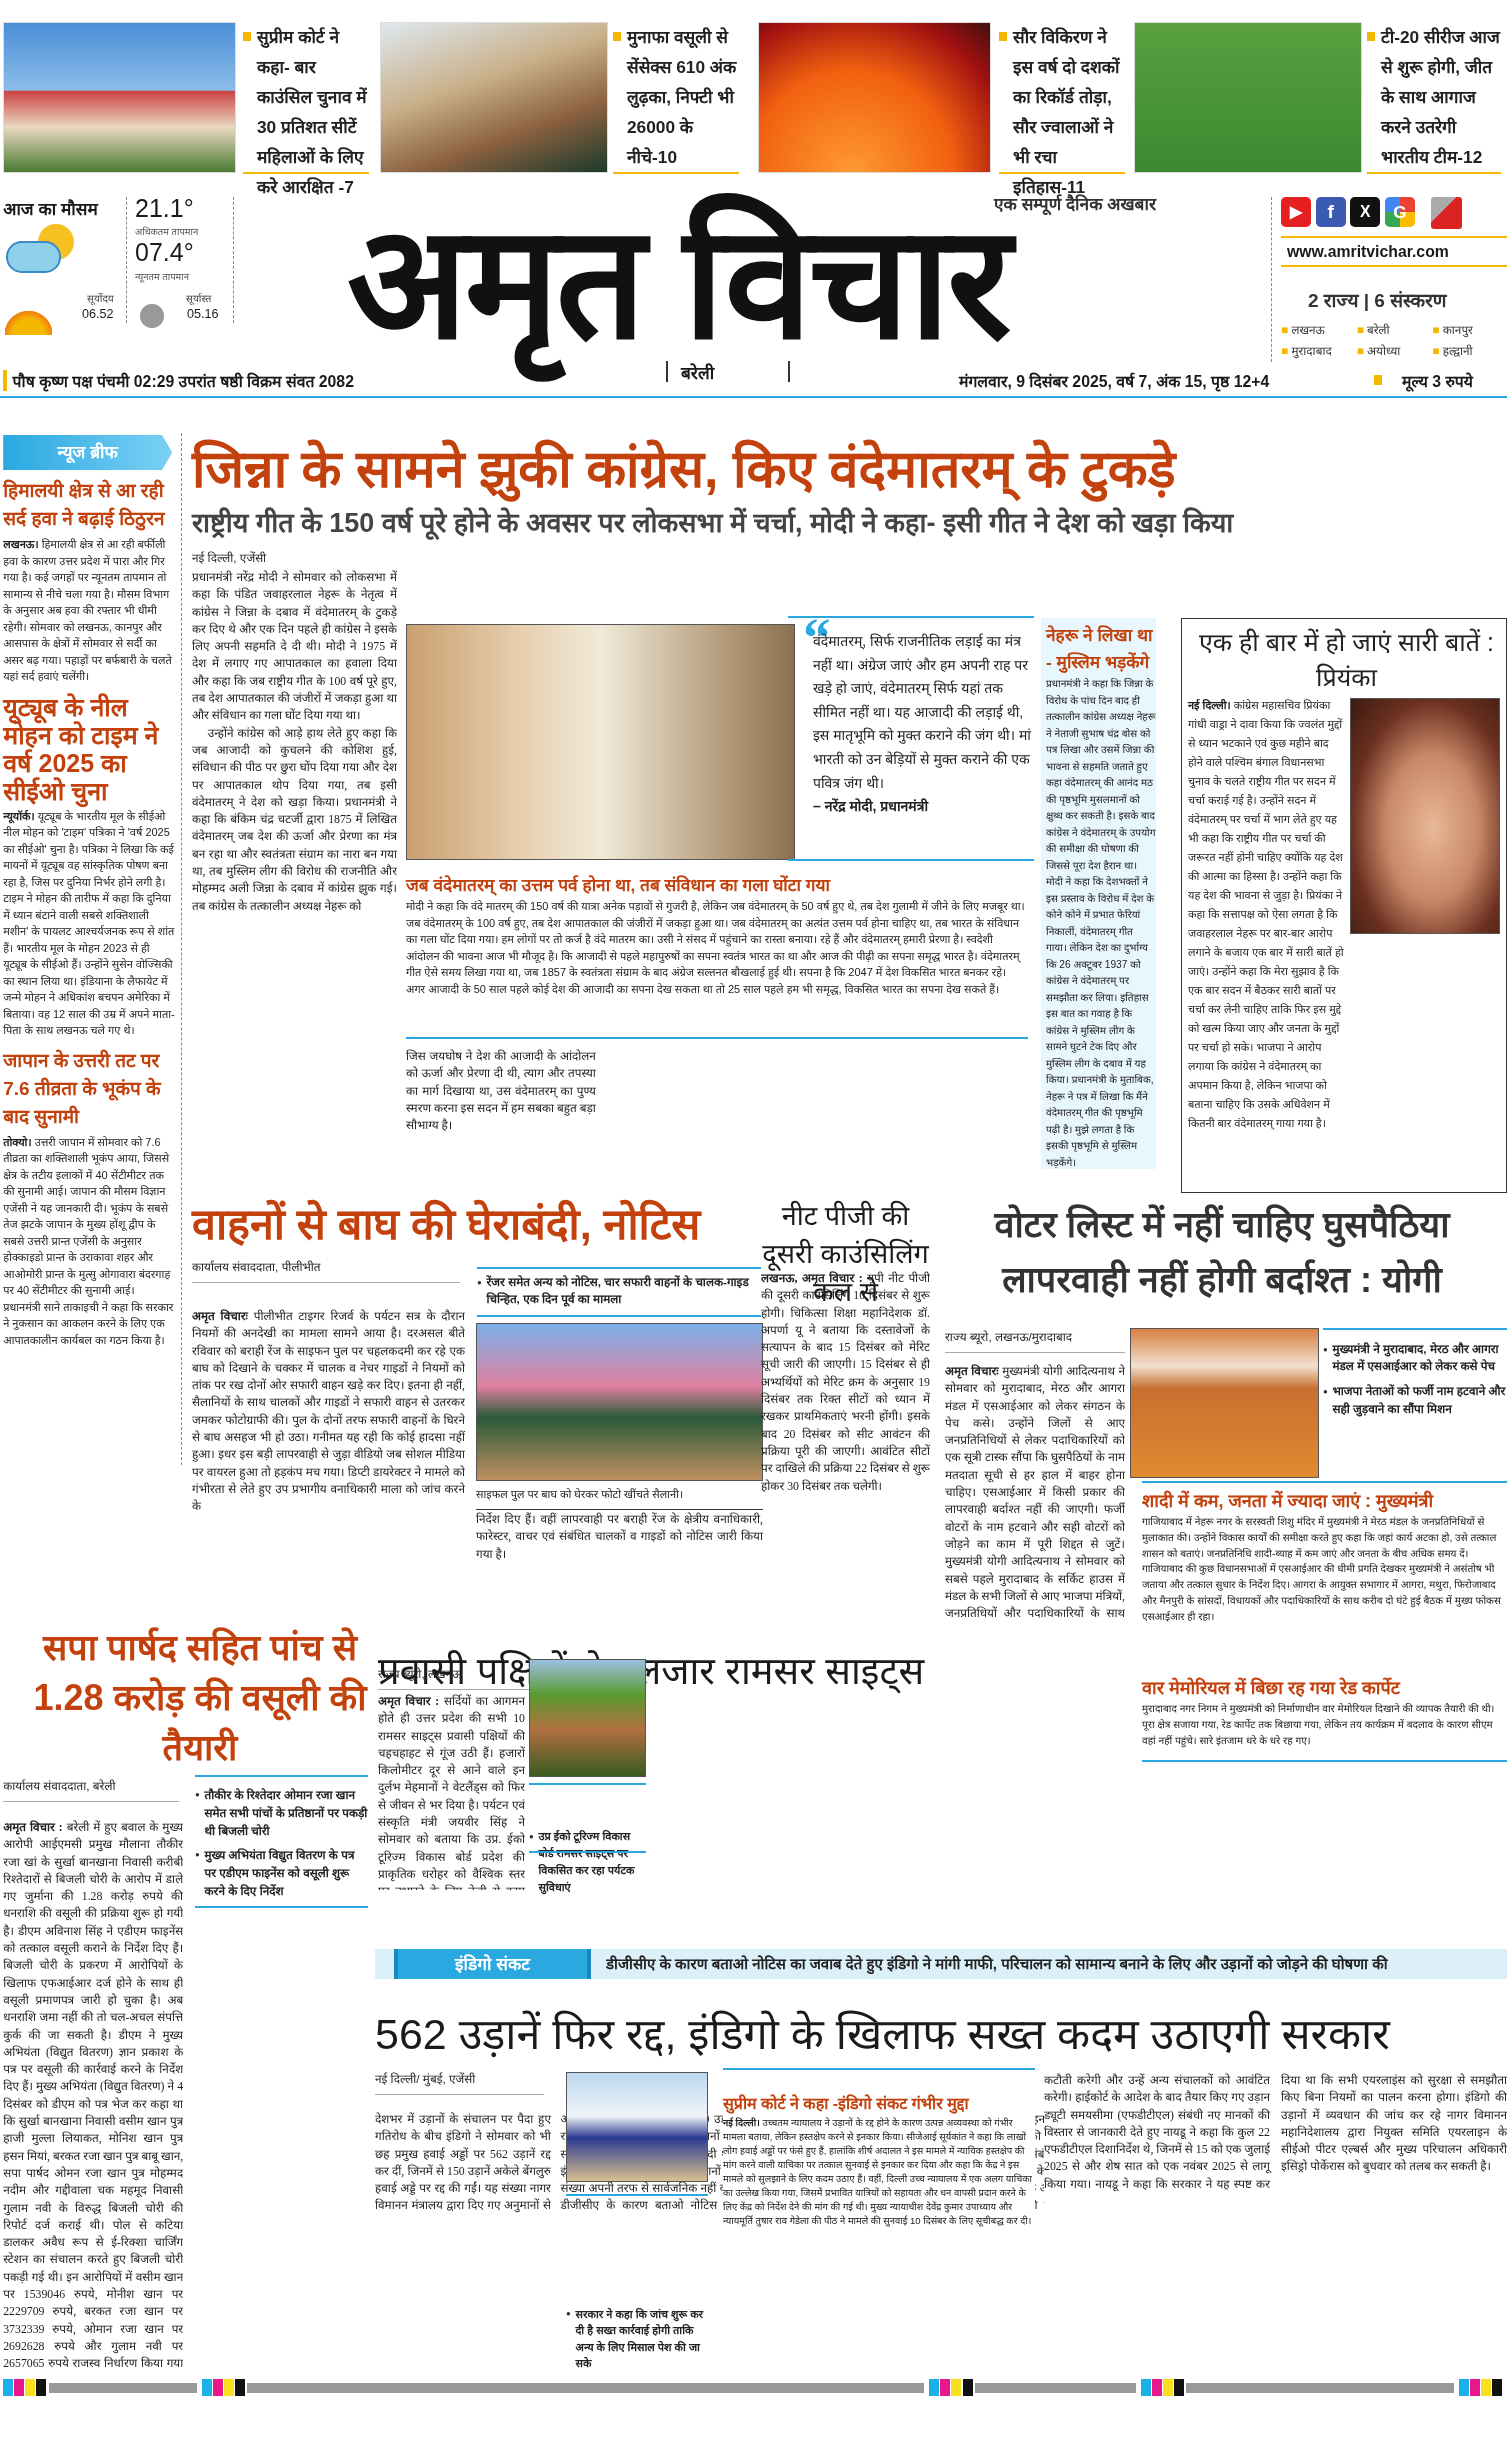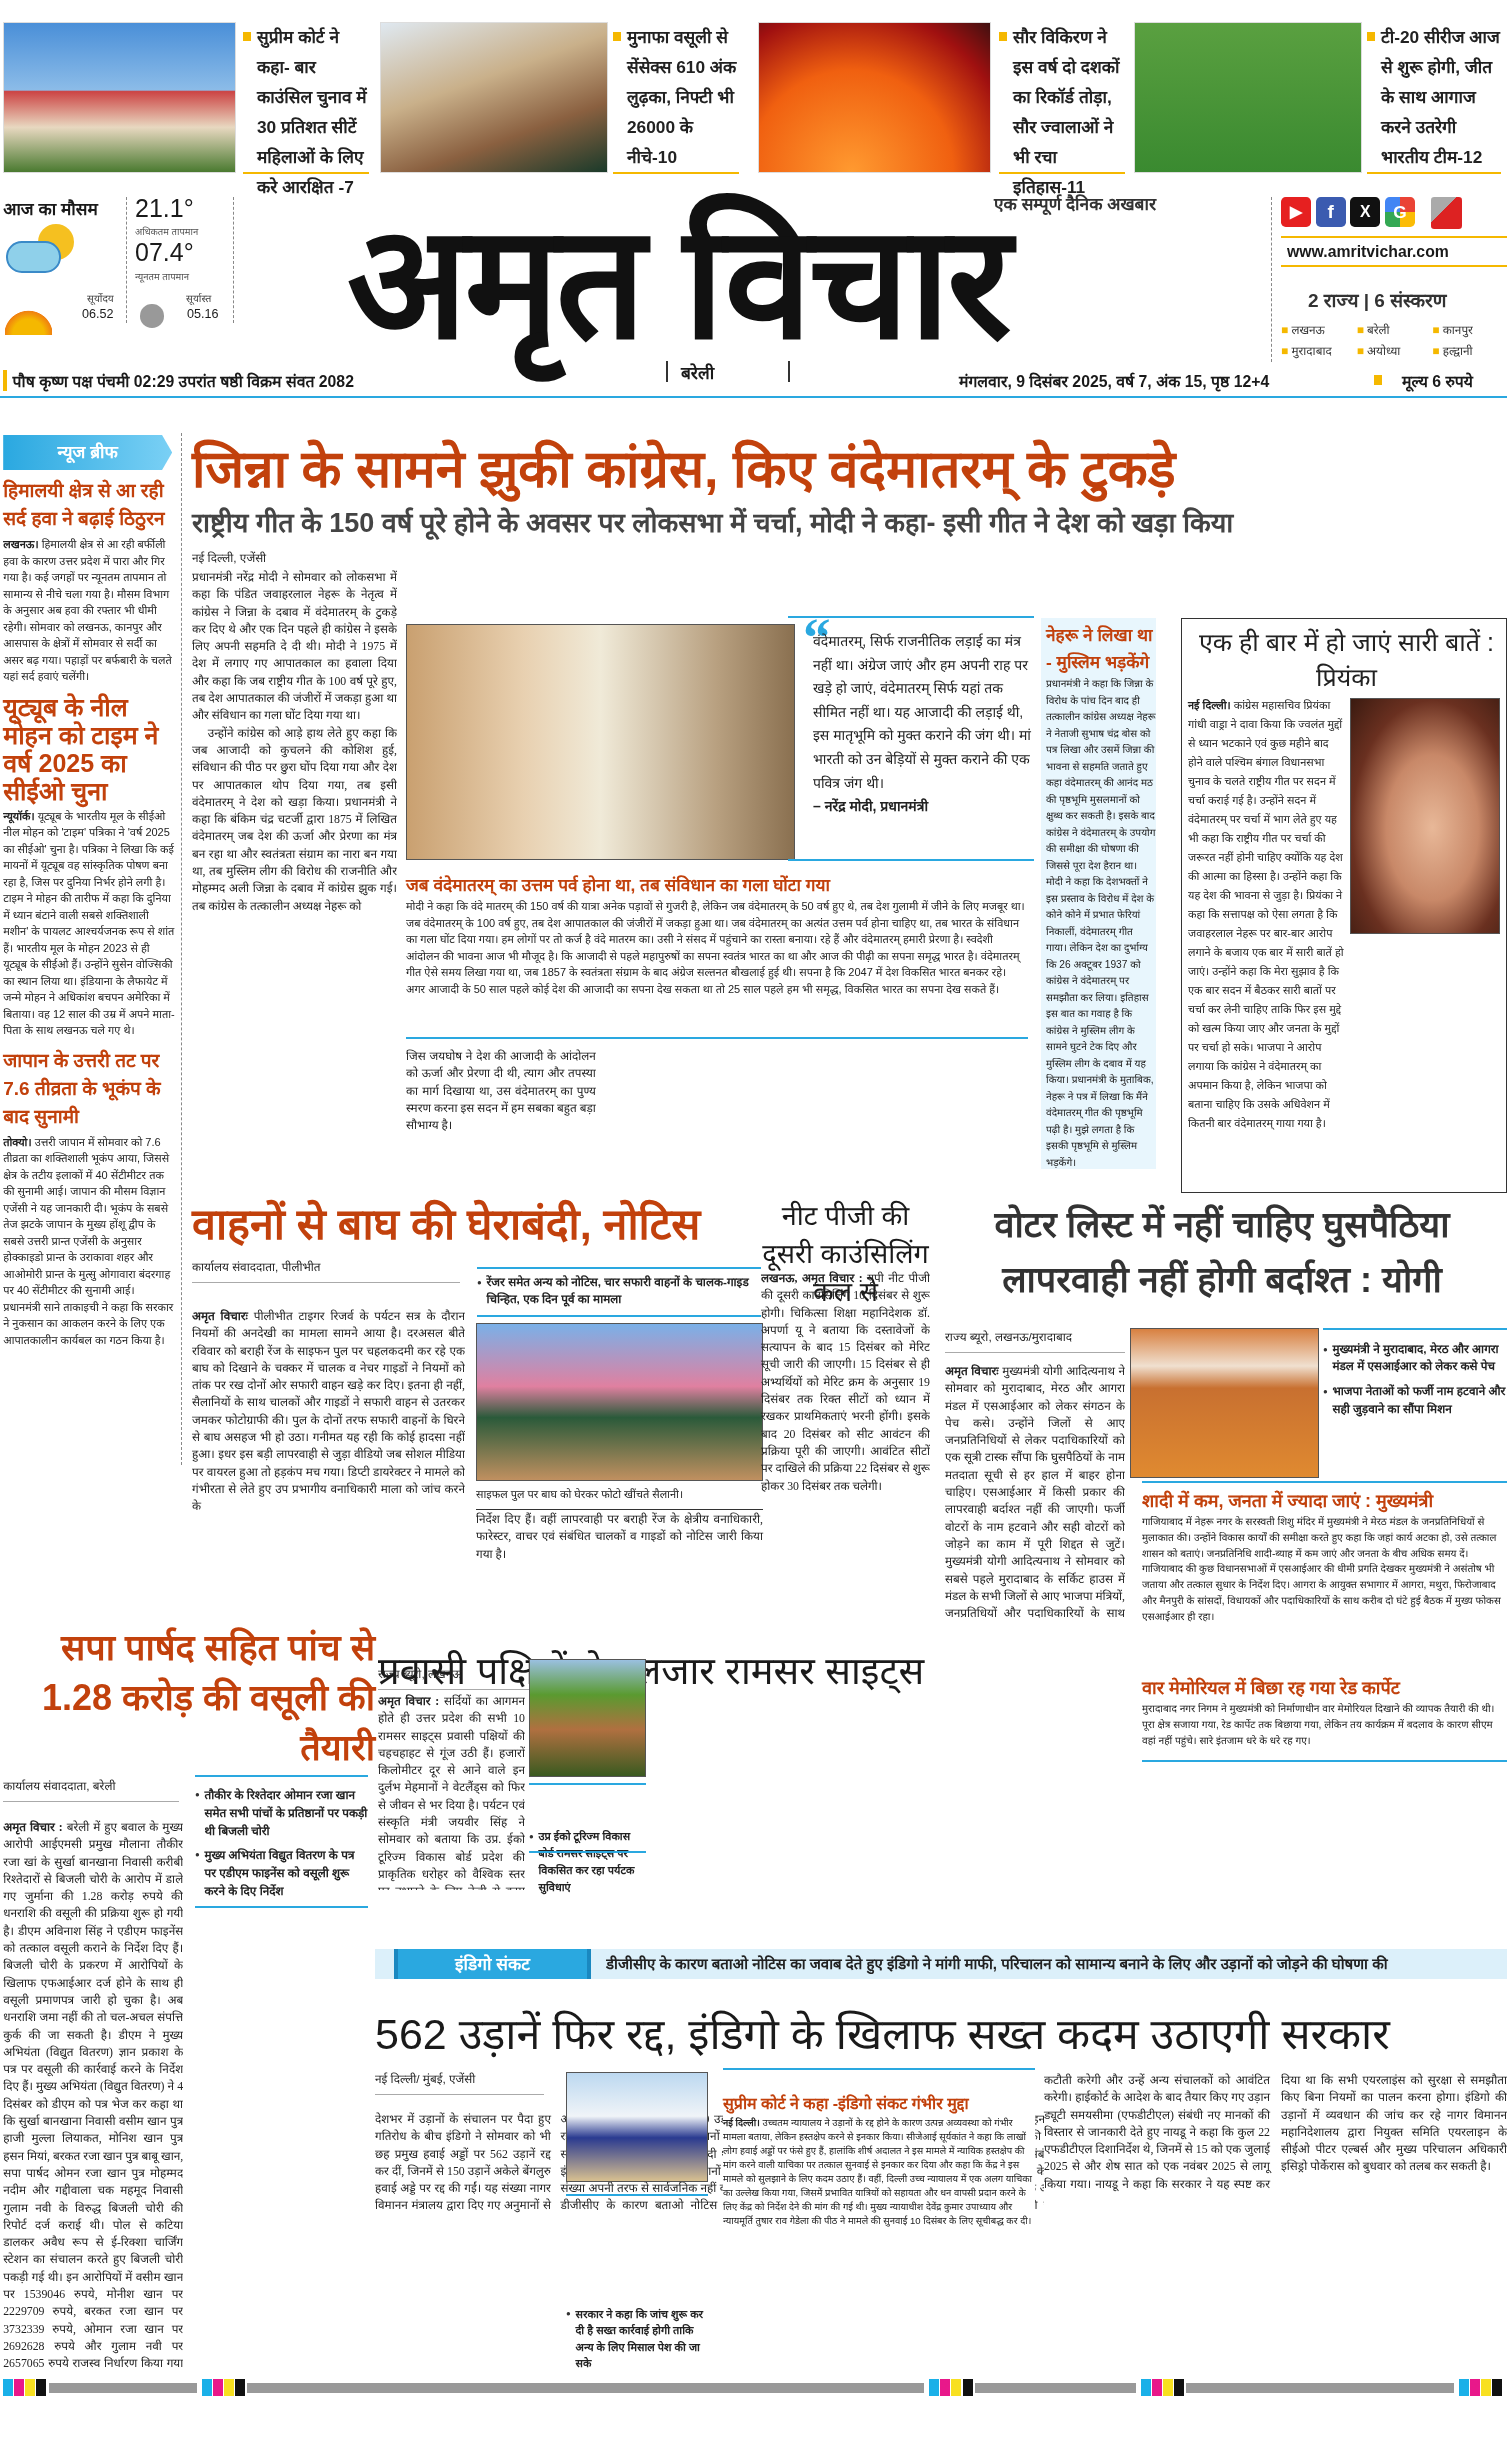--- a/index.html
+++ b/index.html
@@ -91,21 +91,21 @@
   <span><span style="color:#f5b800">■ </span><span>कानपुर</span></span>
   <span><span style="color:#f5b800">■ </span><span>मुरादाबाद</span></span>
   <span><span style="color:#f5b800">■ </span><span>अयोध्या</span></span>
   <span><span style="color:#f5b800">■ </span><span>हल्द्वानी</span></span>
 </div>
 
 <div class="abs" style="left:3.2px;top:370px;width:3.9px;height:20.5px;background:#f5b800"></div>
 <div class="abs" style="left:12.6px;top:370px;font:bold 15.8px 'Liberation Sans',sans-serif">पौष कृष्ण पक्ष पंचमी 02:29 उपरांत षष्ठी विक्रम संवत 2082</div>
 <div class="abs" style="left:959px;top:370px;font:bold 15.8px 'Liberation Sans',sans-serif">मंगलवार, 9 दिसंबर 2025, वर्ष 7, अंक 15, पृष्ठ 12+4</div>
 <div class="abs" style="left:1374px;top:375px;width:7.9px;height:9.5px;background:#f5b800"></div>
-<div class="abs" style="left:1402px;top:370px;font:bold 15.8px 'Liberation Sans',sans-serif">मूल्य 6 रुपये</div>
+<div class="abs" style="left:1402px;top:370px;font:bold 15.8px 'Liberation Sans',sans-serif">मूल्य 3 रुपये</div>
 <div class="blue-rule" style="left:0;top:396px;width:1508px"></div>
 
 <div class="abs" style="left:3.2px;top:435px;width:169px;height:35px;background:linear-gradient(90deg,#2aa8e0,#7ad0f5);clip-path:polygon(0 0,94% 0,100% 50%,94% 100%,0 100%);color:#fff;font:bold 17.3px/35px 'Liberation Sans',sans-serif;text-align:center">न्यूज ब्रीफ</div>
 <div class="dash-v" style="left:181px;top:433px;height:1032px"></div>
 <div class="abs" style="left:3.2px;top:477px;width:172px">
   <div>
     <div class="h1" style="font-size:19px;line-height:28px">हिमालयी क्षेत्र से आ रही सर्द हवा ने बढ़ाई ठिठुरन</div>
     <div class="small-txt" style="margin-top:3.2px"><b>लखनऊ।</b> <span>हिमालयी क्षेत्र से आ रही बर्फीली हवा के कारण उत्तर प्रदेश में पारा और गिर गया है। कई जगहों पर न्यूनतम तापमान तो सामान्य से नीचे चला गया है। मौसम विभाग के अनुसार अब हवा की रफ्तार भी धीमी रहेगी। सोमवार को लखनऊ, कानपुर और आसपास के क्षेत्रों में सोमवार से सर्दी का असर बढ़ गया। पहाड़ों पर बर्फबारी के चलते यहां सर्द हवाएं चलेंगी।</span></div>
   </div>
   <div style="margin-top:7.9px">
@@ -191,21 +191,21 @@
 <div class="abs" style="left:1142px;top:1489px;width:365px">
   <div class="h1" style="font-size:18px;line-height:25px">शादी में कम, जनता में ज्यादा जाएं : मुख्यमंत्री</div>
   <div class="small-txt" style="font-size:10.2px;line-height:15.8px">गाजियाबाद में नेहरू नगर के सरस्वती शिशु मंदिर में मुख्यमंत्री ने मेरठ मंडल के जनप्रतिनिधियों से मुलाकात की। उन्होंने विकास कार्यों की समीक्षा करते हुए कहा कि जहां कार्य अटका हो, उसे तत्काल शासन को बताएं। जनप्रतिनिधि शादी-ब्याह में कम जाएं और जनता के बीच अधिक समय दें। गाजियाबाद की कुछ विधानसभाओं में एसआईआर की धीमी प्रगति देखकर मुख्यमंत्री ने असंतोष भी जताया और तत्काल सुधार के निर्देश दिए। आगरा के आयुक्त सभागार में आगरा, मथुरा, फिरोजाबाद और मैनपुरी के सांसदों, विधायकों और पदाधिकारियों के साथ करीब दो घंटे हुई बैठक में मुख्य फोकस एसआईआर ही रहा।</div>
 </div>
 <div class="abs" style="left:1142px;top:1676px;width:365px">
   <div class="h1" style="font-size:18px;line-height:25px">वार मेमोरियल में बिछा रह गया रेड कार्पेट</div>
   <div class="small-txt" style="font-size:10.2px;line-height:15.8px">मुरादाबाद नगर निगम ने मुख्यमंत्री को निर्माणाधीन वार मेमोरियल दिखाने की व्यापक तैयारी की थी। पूरा क्षेत्र सजाया गया, रेड कार्पेट तक बिछाया गया, लेकिन तय कार्यक्रम में बदलाव के कारण सीएम वहां नहीं पहुंचे। सारे इंतजाम धरे के धरे रह गए।</div>
 </div>
 <div class="blue-rule" style="left:1142px;top:1760px;width:365px"></div>
 
-<div class="abs h1" style="left:5px;top:1623px;width:370px;font-size:36px;line-height:50px;text-align:right">सपा पार्षद सहित पांच से 1.28 करोड़ की वसूली की तैयारी</div>
+<div class="abs h1" style="left:15px;top:1623px;width:370px;font-size:36px;line-height:50px;text-align:center">सपा पार्षद सहित पांच से 1.28 करोड़ की वसूली की तैयारी</div>
 <div class="abs byline" style="left:3.2px;top:1779px;width:176px">कार्यालय संवाददाता, बरेली</div>
 <div class="blue-rule" style="left:195px;top:1775px;width:173px"></div>
 <div class="abs" style="left:195px;top:1786px;width:173px">
   <div class="bullet" style="font-size:11.8px;line-height:18px;margin-bottom:6.3px">तौकीर के रिश्तेदार ओमान रजा खान समेत सभी पांचों के प्रतिष्ठानों पर पकड़ी थी बिजली चोरी</div>
   <div class="bullet" style="font-size:11.8px;line-height:18px">मुख्य अभियंता विद्युत वितरण के पत्र पर एडीएम फाइनेंस को वसूली शुरू करने के दिए निर्देश</div>
 </div>
 <div class="blue-rule" style="left:195px;top:1906px;width:173px"></div>
 <div class="abs body-txt" style="left:3.2px;top:1819px;width:180px;height:551px;overflow:hidden">
   <b>अमृत विचार :</b> <span>बरेली में हुए बवाल के मुख्य आरोपी आईएमसी प्रमुख मौलाना तौकीर रजा खां के सुर्खा बानखाना निवासी करीबी रिश्तेदारों से बिजली चोरी के आरोप में डाले गए जुर्माना की 1.28 करोड़ रुपये की धनराशि की वसूली की प्रक्रिया शुरू हो गयी है। डीएम अविनाश सिंह ने एडीएम फाइनेंस को तत्काल वसूली कराने के निर्देश दिए हैं। बिजली चोरी के प्रकरण में आरोपियों के खिलाफ एफआईआर दर्ज होने के साथ ही वसूली प्रमाणपत्र जारी हो चुका है। अब धनराशि जमा नहीं की तो चल-अचल संपत्ति कुर्क की जा सकती है। डीएम ने मुख्य अभियंता (विद्युत वितरण) ज्ञान प्रकाश के पत्र पर वसूली की कार्रवाई करने के निर्देश दिए हैं। मुख्य अभियंता (विद्युत वितरण) ने 4 दिसंबर को डीएम को पत्र भेज कर कहा था कि सुर्खा बानखाना निवासी वसीम खान पुत्र हाजी मुल्ला लियाकत, मोनिश खान पुत्र हसन मियां, बरकत रजा खान पुत्र बाबू खान, सपा पार्षद ओमन रजा खान पुत्र मोहम्मद नदीम और गद्दीवाला चक महमूद निवासी गुलाम नवी के विरुद्ध बिजली चोरी की रिपोर्ट दर्ज कराई थी। पोल से कटिया डालकर अवैध रूप से ई-रिक्शा चार्जिंग स्टेशन का संचालन करते हुए बिजली चोरी पकड़ी गई थी। इन आरोपियों में वसीम खान पर 1539046 रुपये, मोनीश खान पर 2229709 रुपये, बरकत रजा खान पर 3732339 रुपये, ओमान रजा खान पर 2692628 रुपये और गुलाम नवी पर 2657065 रुपये राजस्व निर्धारण किया गया था। विद्युत चोरी कर रहे व्यक्तियों ने अभी तक राजस्व निर्धारण की धनराशि जमा नहीं की है। आरोपियों के विरुद्ध धारा-5 के अंतर्गत नोटिस (आरसी) भी जारी की जा चुकी है। मुख्य अभियंता (वितरण) ने डीएम से प्रकरण में आरोपियों से वसूली कराने के लिए संबंधित अधिकारी को निर्देशित करने की मांग की थी।</span>
 </div>

